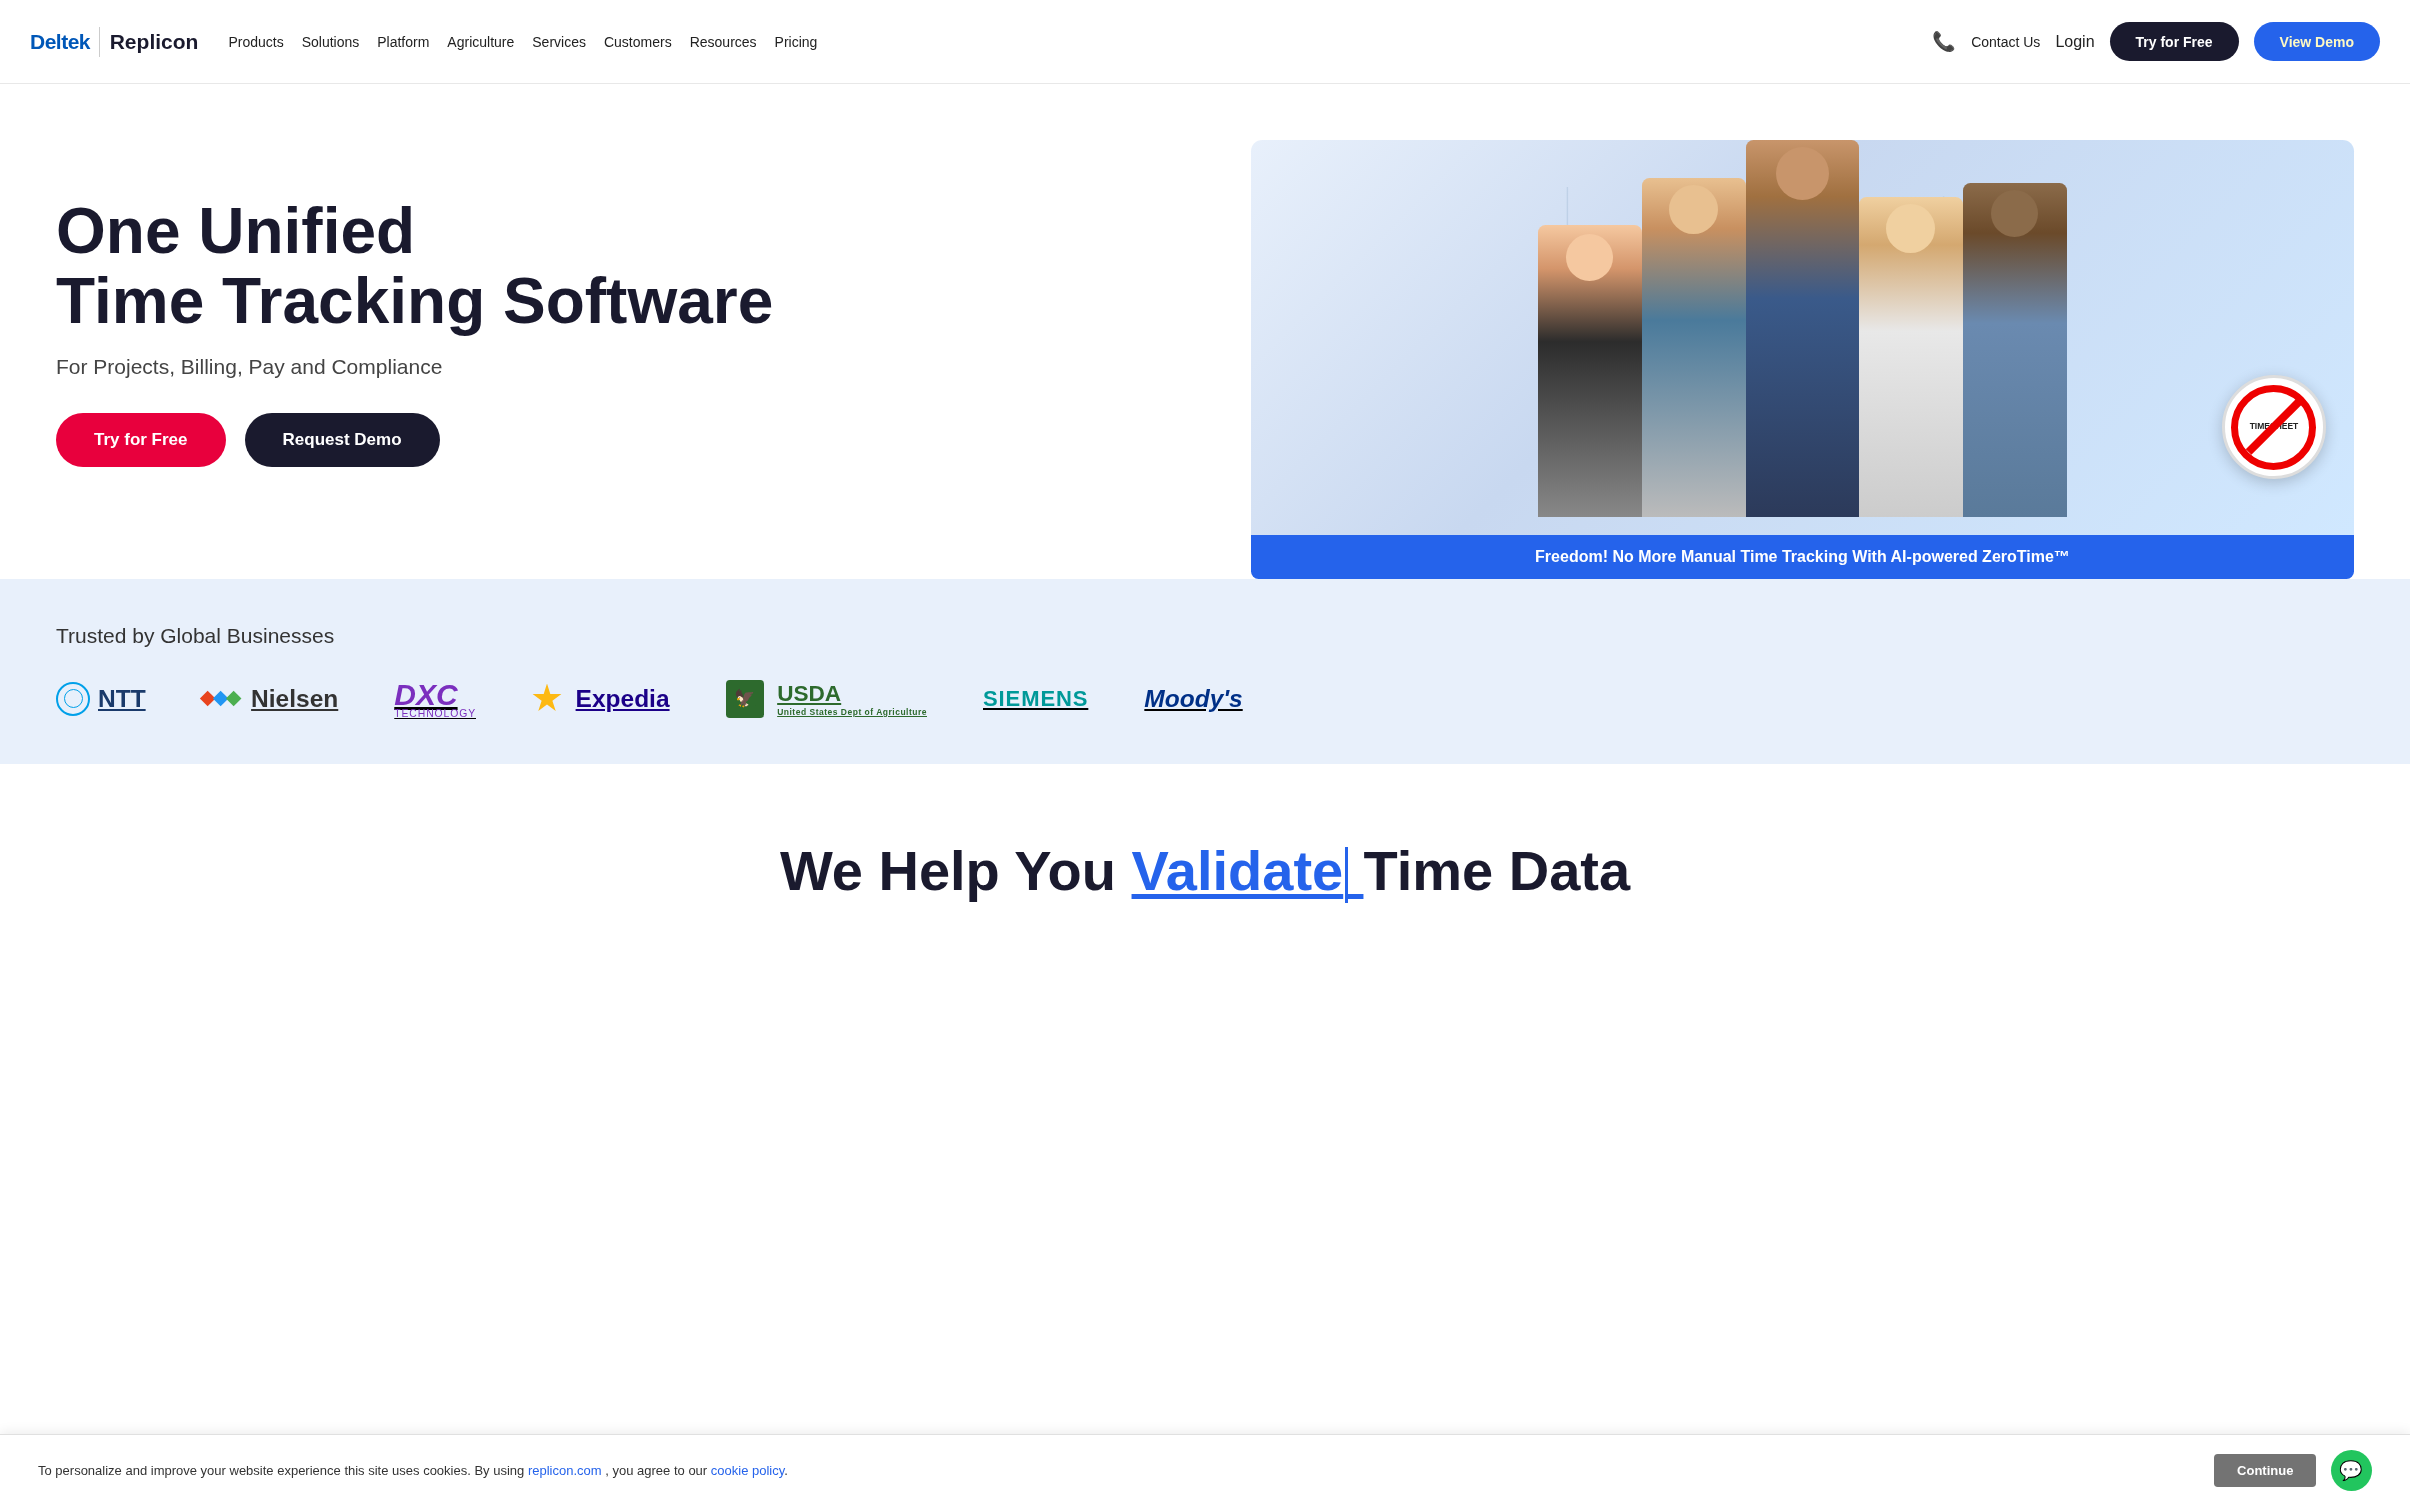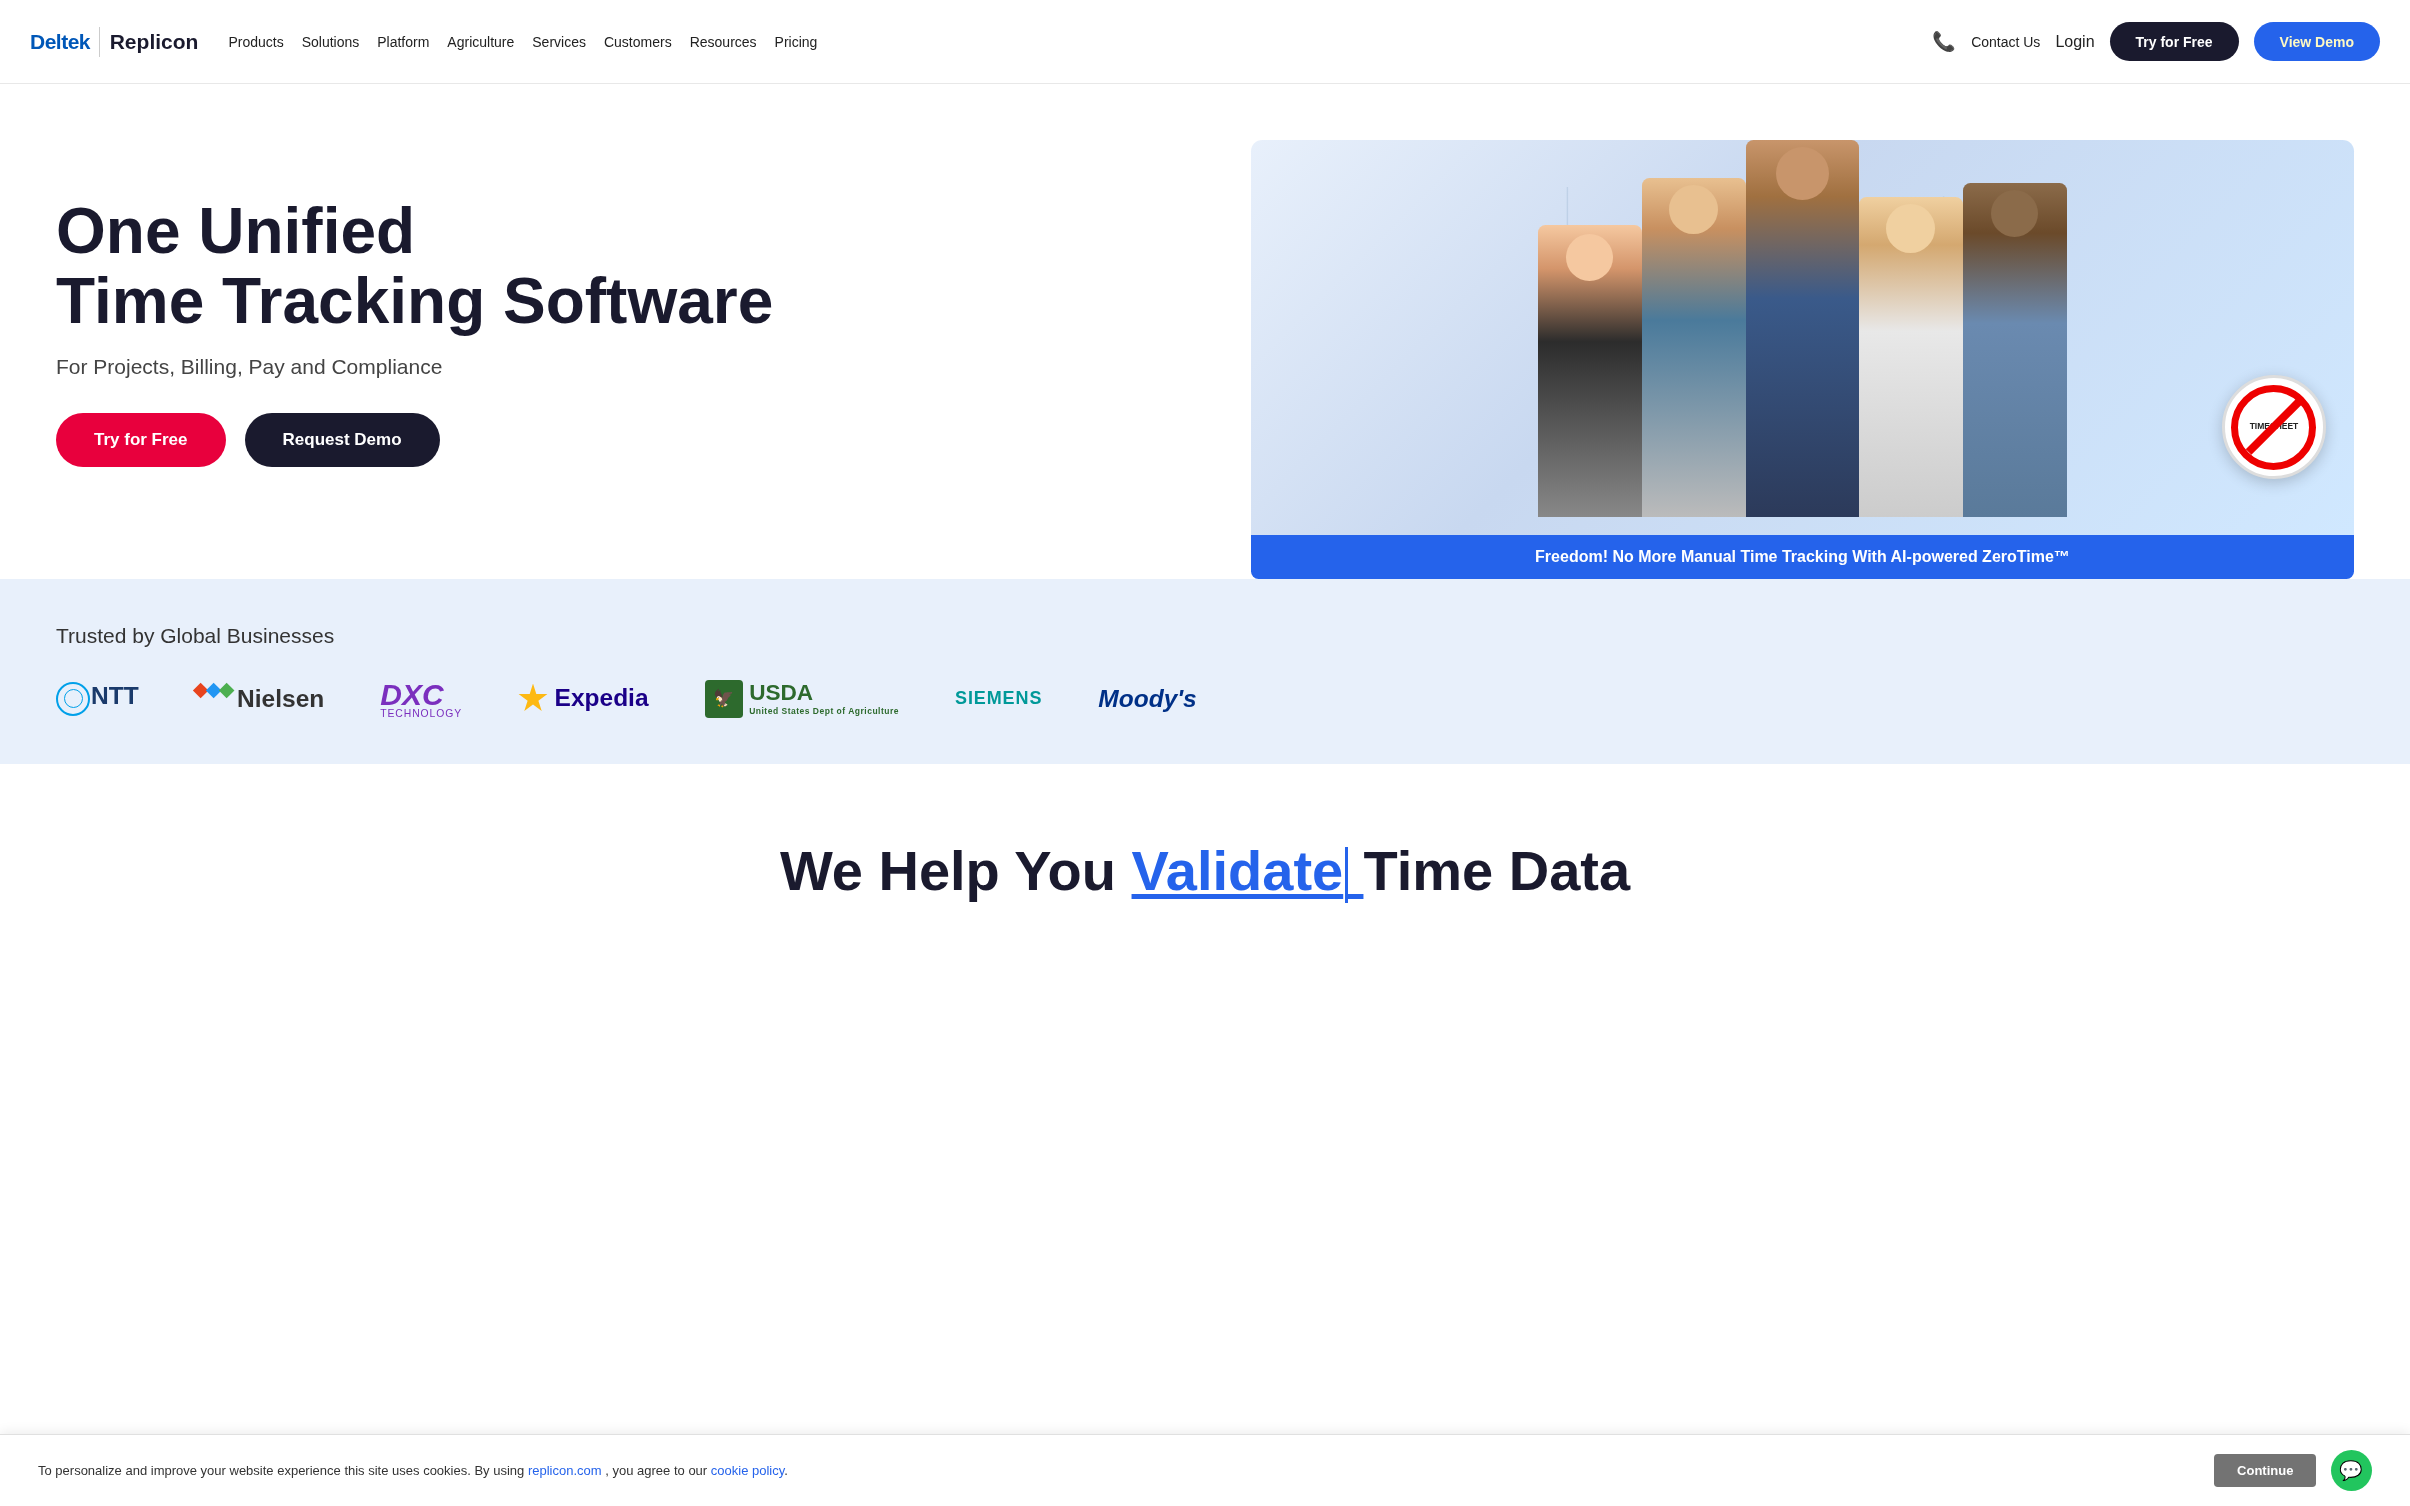--- a/index.html
+++ b/index.html
@@ -117,22 +117,22 @@
     .trust-section {
       background: #e8f0fb; padding: 45px 56px;
     }
     .trust-title {
       font-size: 21px; color: #333; margin-bottom: 30px; font-weight: 400;
     }
     .logos-row {
       display: flex; align-items: center; gap: 56px; flex-wrap: wrap;
     }
     .logo-item {
-      display: flex; align-items: flex-start; gap: 1px;
-      font-size: 24.5px; font-weight: 700;
+      display: flex; align-items: center; gap: 8px;
+      font-size: 24.5px; font-weight: 700; text-decoration: underline;
     }
     .logo-ntt { color: #1a3a6b; }
     .logo-ntt-icon {
       width: 34px; height: 34px; border-radius: 50%;
       border: 2.8px solid #00a0e9;
       display: flex; align-items: center; justify-content: center;
       position: relative;
     }
     .logo-ntt-inner {
       width: 19px; height: 19px; border-radius: 50%;
@@ -155,21 +155,21 @@
       clip-path: polygon(50% 0%, 61% 35%, 98% 35%, 68% 57%, 79% 91%, 50% 70%, 21% 91%, 32% 57%, 2% 35%, 39% 35%);
       margin-right: 5.6px;
     }
     .logo-usda { color: #2d6a2d; }
     .usda-icon {
       width: 38px; height: 38px; background: #2d6a2d;
       border-radius: 3.8px; display: flex; align-items: center; justify-content: center;
       margin-right: 5.6px;
     }
     .usda-eagle { color: #fff; font-size: 17px; }
-    .logo-siemens { color: #009999; font-size: 18px; font-weight: 700; letter-spacing: 0.9px; }
+    .logo-siemens { color: #009999; font-size: 22px; font-weight: 700; letter-spacing: 0.9px; }
     .logo-moodys { color: #003087; font-size: 24.5px; font-weight: 600; font-style: italic; }
 
     
     .bottom-section {
       background: #fff; padding: 75px 56px 56px;
       text-align: center;
     }
     .bottom-title {
       font-size: 56px; font-weight: 700; color: #1a1a2e;
       line-height: 1.15;

